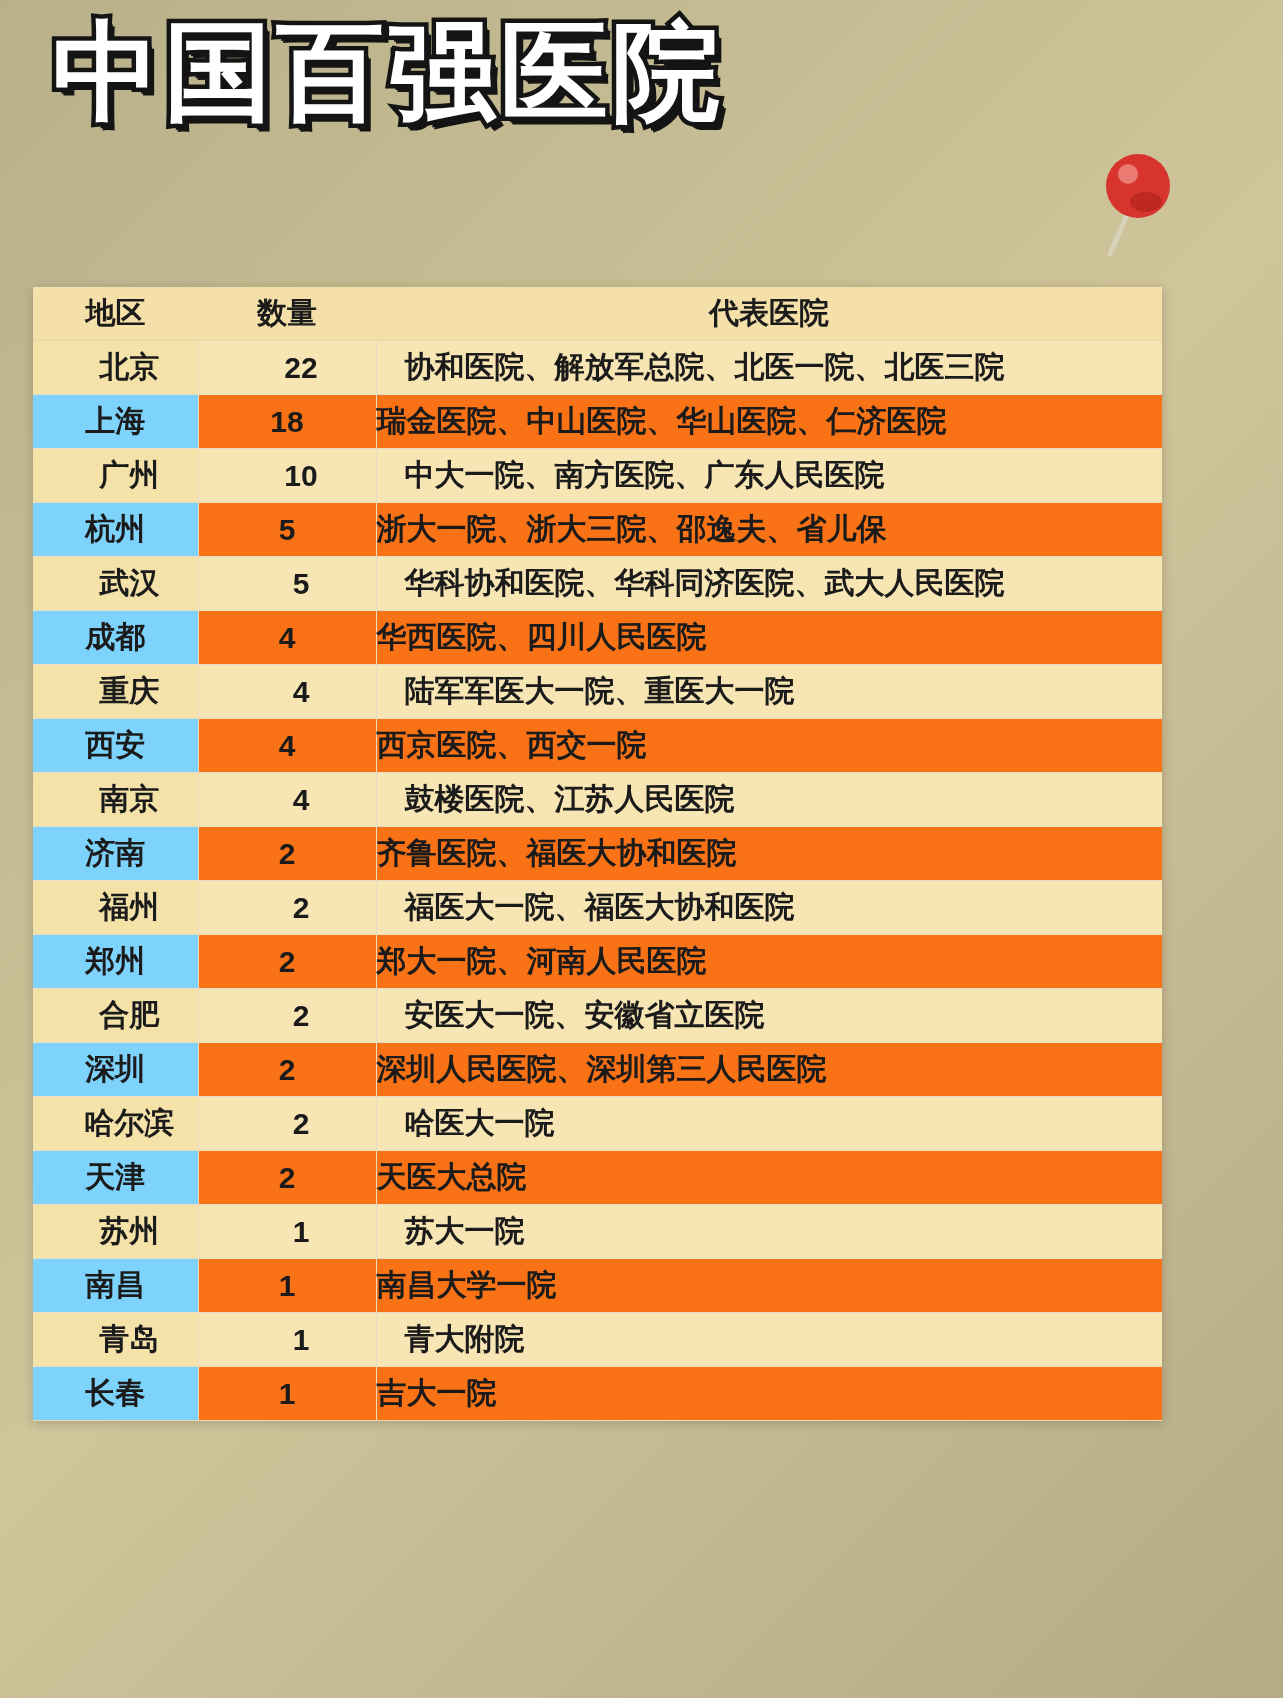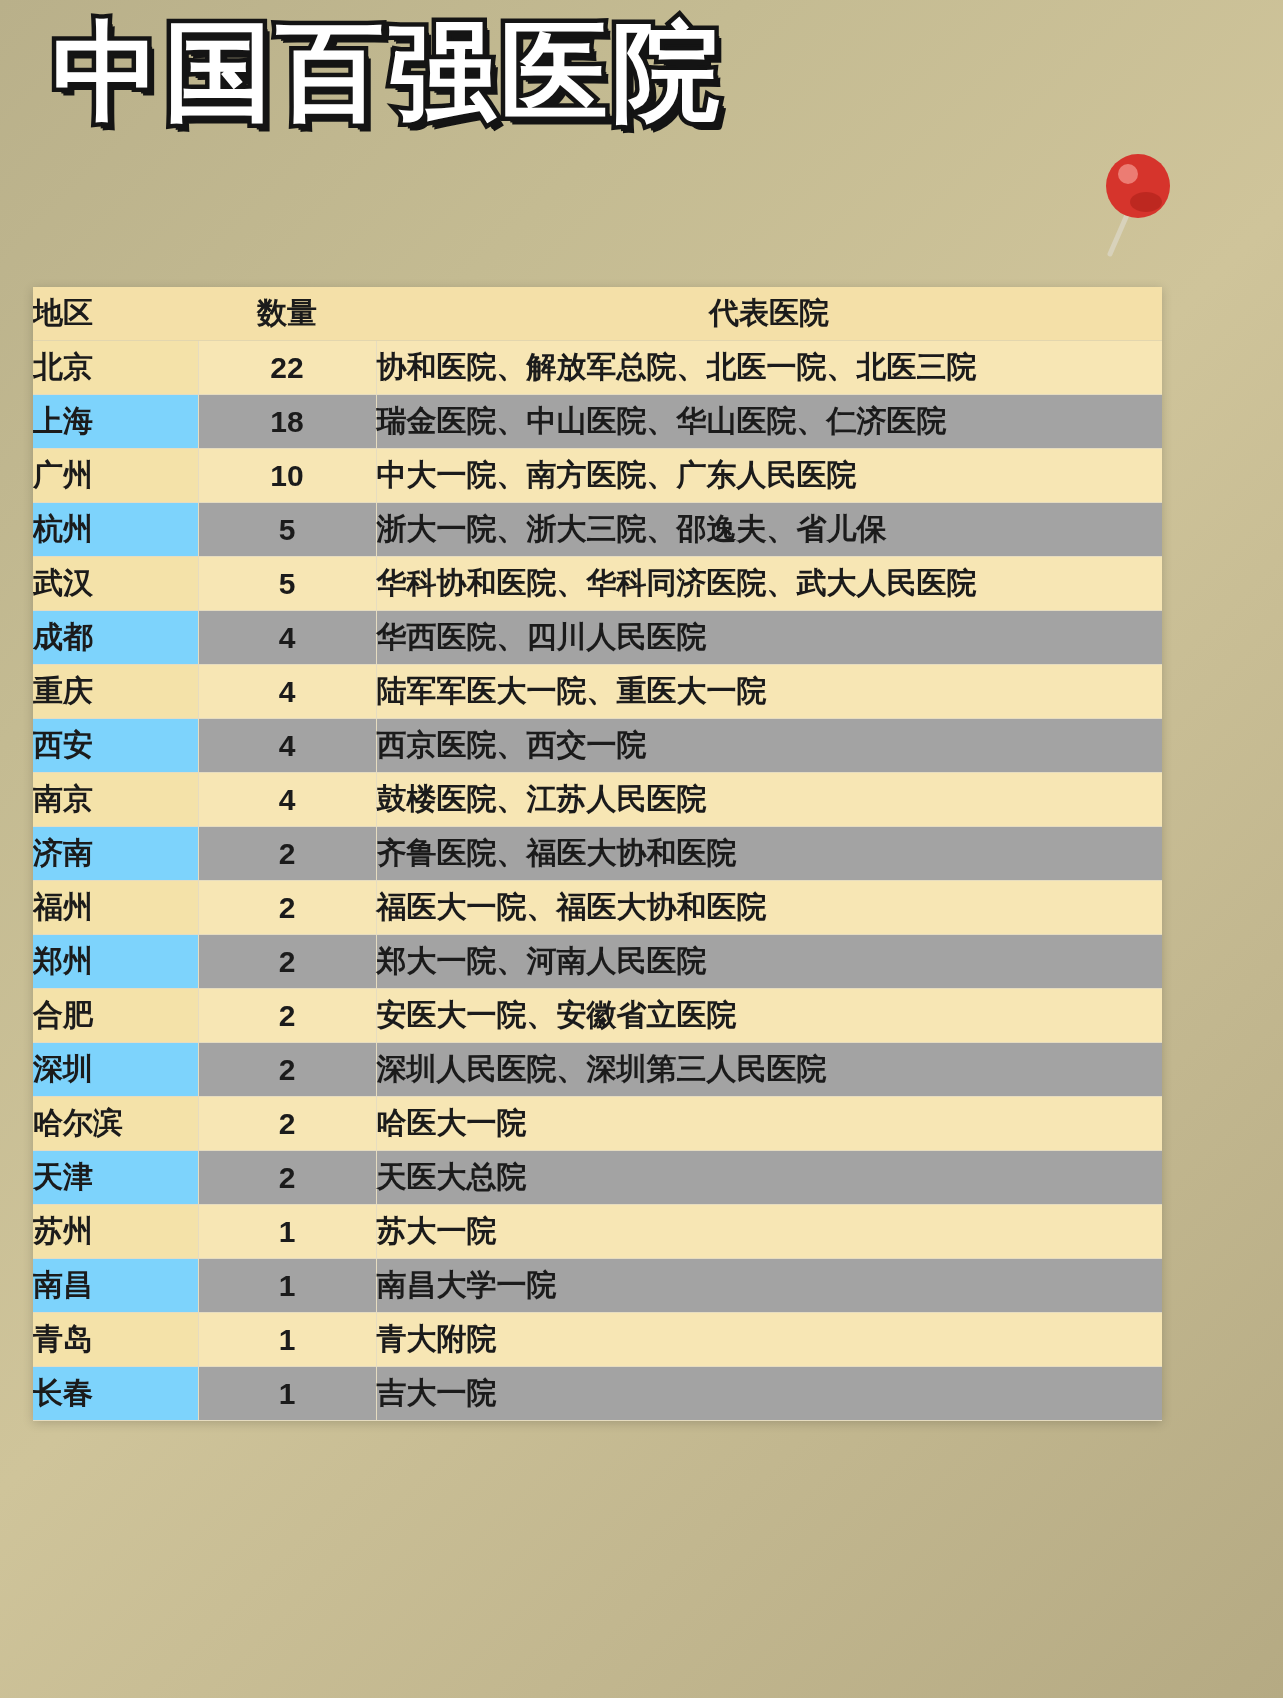--- a/index.html
+++ b/index.html
@@ -81,27 +81,27 @@
   thead th {
     background: #f4e0a8;
     height: 76px;
     font-size: 31px;
     font-weight: bold;
   }
   col.c-region { width: 165px; }
   col.c-count  { width: 178px; }
   col.c-hosp   { width: 786px; }
 
-  td.region, th.region { text-align: left; }
+  td.region, th.region { text-align: center; }
   td.count, th.count   { text-align: center; }
   td.hosp, th.hosp     { text-align: left; padding-left: 14px; }
   th.hosp { text-align: center; padding-left: 0; }
 
-  tbody tr.odd  td { background: #f7e6b4; }
-  tbody tr.even td { background: #a3a3a3; }
+  tbody tr.odd  td { background: #f7e6b4; padding-left: 28px; }
+  tbody tr.even td { background: #f97316; }
   tbody tr.odd  td.region { background: #f4e2a9; }
   tbody tr.even td.region { background: #7dd3fc; }
   tbody tr td { border-bottom: 1px solid #e6dcc0; }
   tbody tr td.region { border-right: 1px solid #e6dcc0; }
   tbody tr td.count { border-right: 1px solid #e6dcc0; }
   thead th { border-bottom: 1px solid #e3d6ae; }
 </style>
 </head>
 <body>
 

